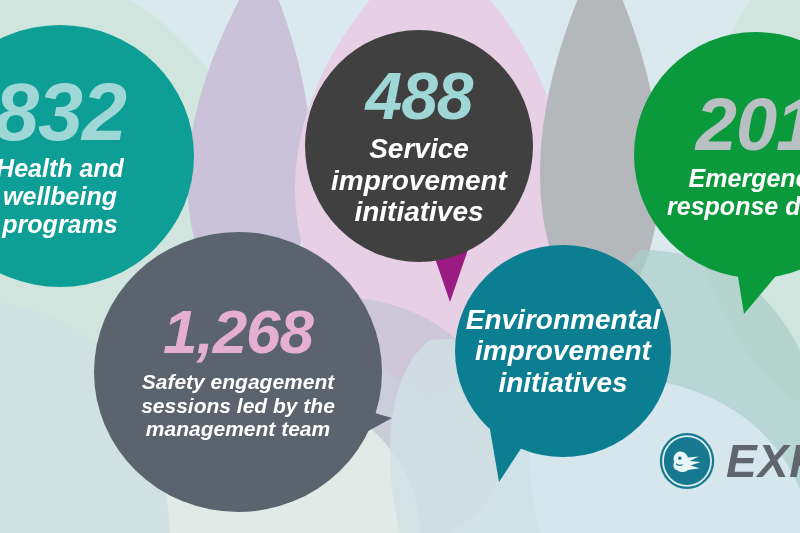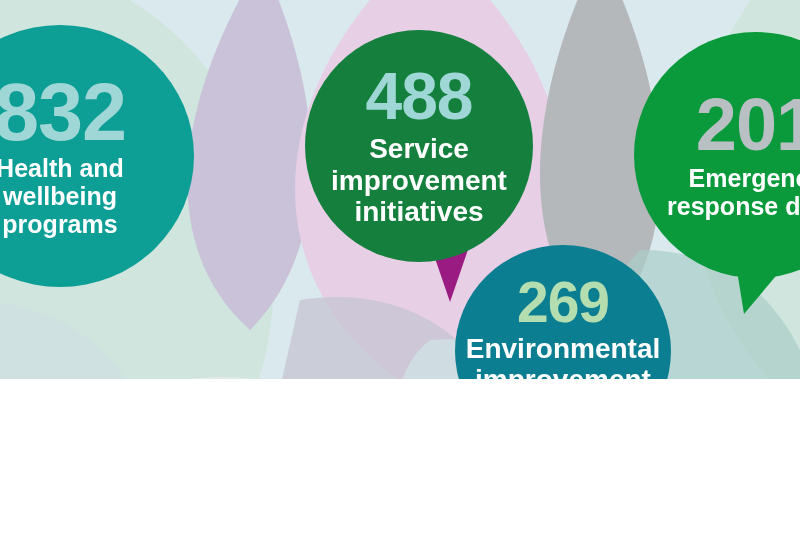--- a/index.html
+++ b/index.html
@@ -3,24 +3,25 @@
 <meta charset="utf-8">
 <style>
   html, body {
     margin: 0;
     padding: 0;
     background: #ffffff;
   }
   #canvas {
     position: relative;
     width: 800px;
-    height: 379px;
+    height: 533px;
     overflow: hidden;
     font-family: "Liberation Sans", sans-serif;
     background: #d9e9ed;
+    font-style: italic;
   }
 
   
   .bg-layer {
     position: absolute;
     inset: 0;
     overflow: hidden;
   }
 
   
@@ -62,21 +63,21 @@
   }
   #bubble-health .num { font-size: 81px; color: #9ed7d6; margin-bottom: 4px; }
   #bubble-health .caption { font-size: 25px; }
 
   
   #bubble-service {
     left: 305px;
     top: 30px;
     width: 228px;
     height: 232px;
-    background: #15803d;
+    background: #404040;
     padding: 0 18px;
   }
   #bubble-service .num { font-size: 66px; color: #9ed7d6; margin-bottom: 6px; }
   #bubble-service .caption { font-size: 28px; }
   #tail-service {
     left: 428px;
     top: 238px;
     border-left: 22px solid transparent;
     border-right: 22px solid transparent;
     border-top: 64px solid #9a1b82;
@@ -203,23 +204,26 @@
   <div class="bubble" id="bubble-service">
     <div class="num">488</div>
     <div class="caption">Service improvement initiatives</div>
   </div>
 
   <div class="bubble" id="bubble-emergency">
     <div class="num">201</div>
     <div class="caption">Emergency response drills</div>
   </div>
 
+  <div class="bubble" id="bubble-safety">
+    <div class="num">1,268</div>
+    <div class="caption">Safety engagement sessions led by the management team</div>
+  </div>
 
   <div class="bubble" id="bubble-environment">
-    <div class="num">269</div>
     <div class="caption">Environmental improvement initiatives</div>
   </div>
 
   <div id="logo">
     <svg id="logo-mark" viewBox="0 0 64 64">
       <ellipse cx="32" cy="32" rx="30" ry="31" fill="#17798f"></ellipse>
       <ellipse cx="32" cy="32" rx="26.5" ry="27.5" fill="none" stroke="#dceef2" stroke-width="2"></ellipse>
       <ellipse cx="32" cy="32" rx="23" ry="24" fill="#17798f"></ellipse>
       <path d="M22 22 C18 24 16 29 18 33 C16 36 17 41 21 42 C24 45 30 45 33 42
                L46 40 L36 37 L47 33 L35 32 L45 27 L33 28 C32 24 27 20 22 22 Z" fill="#eaf5f7"></path>

